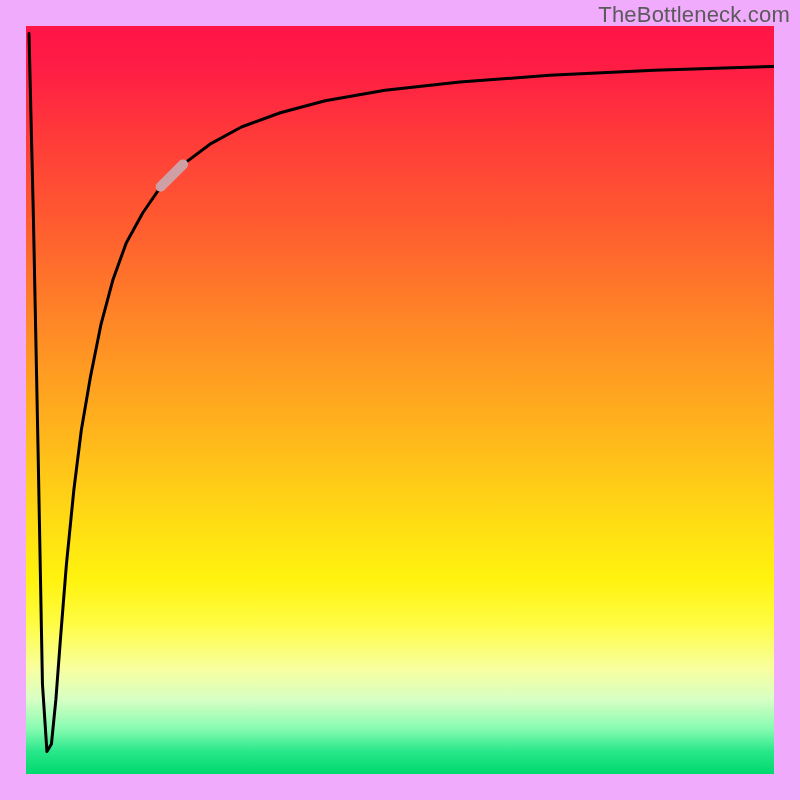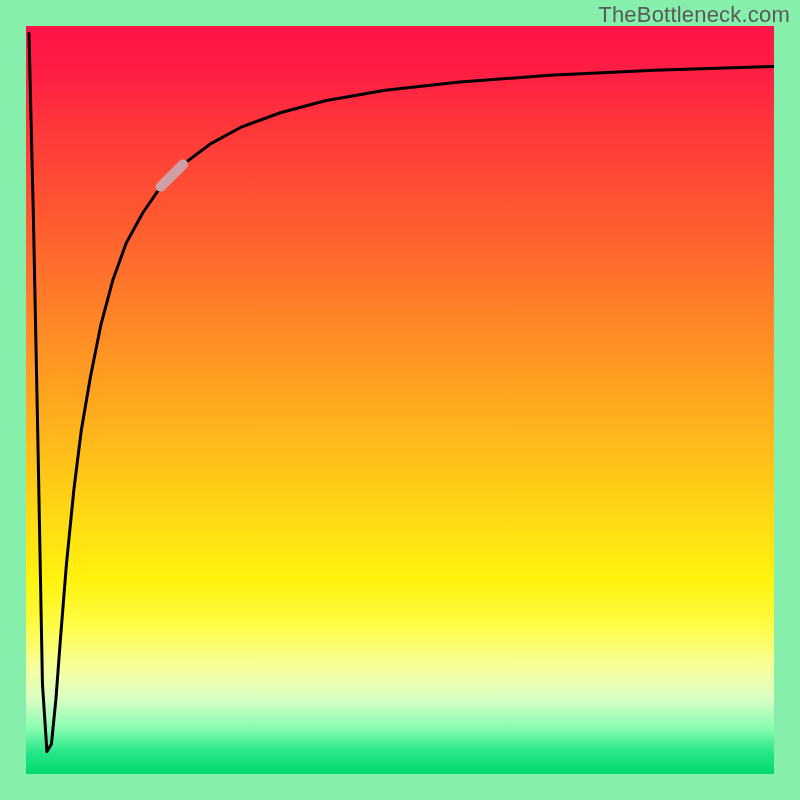--- a/index.html
+++ b/index.html
@@ -8,21 +8,21 @@
     width: 800px;
     height: 800px;
     overflow: hidden;
     background: #000;
     font-family: Arial, Helvetica, sans-serif;
   }
   .chart-root {
     position: relative;
     width: 800px;
     height: 800px;
-    background: #86efac;
+    background: #f0abfc;
     text-decoration: underline;
   }
   .plot-area {
     position: absolute;
     left: 26px;
     top: 26px;
     width: 748px;
     height: 748px;
     
     background: linear-gradient(

